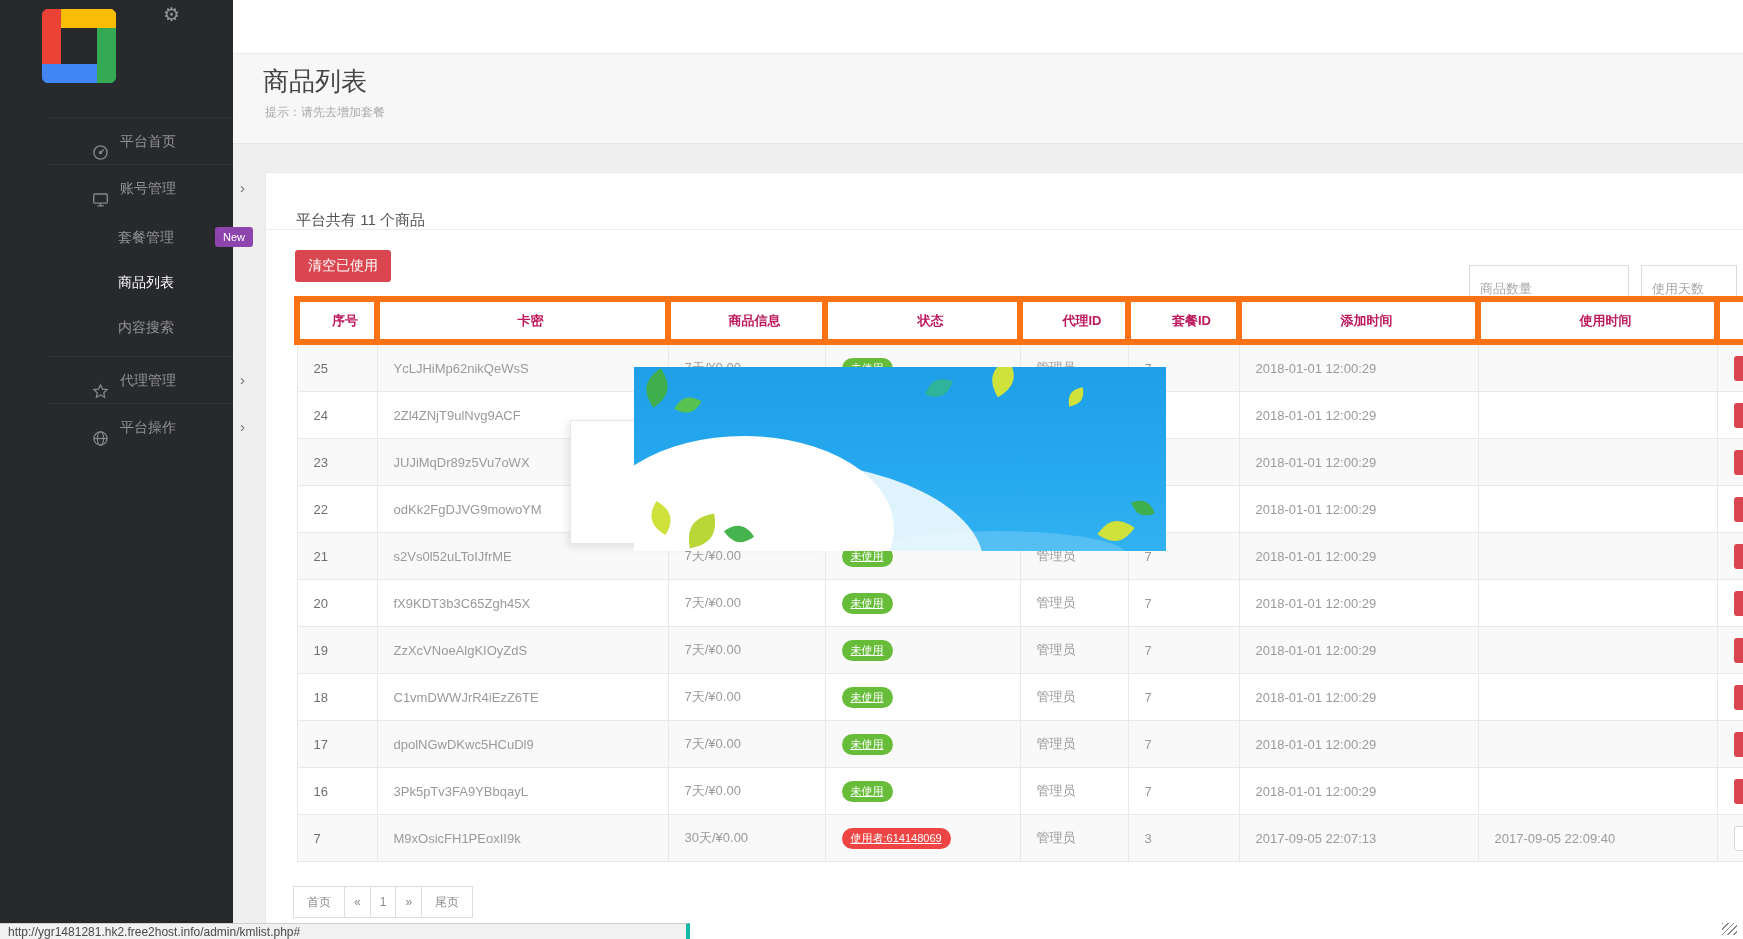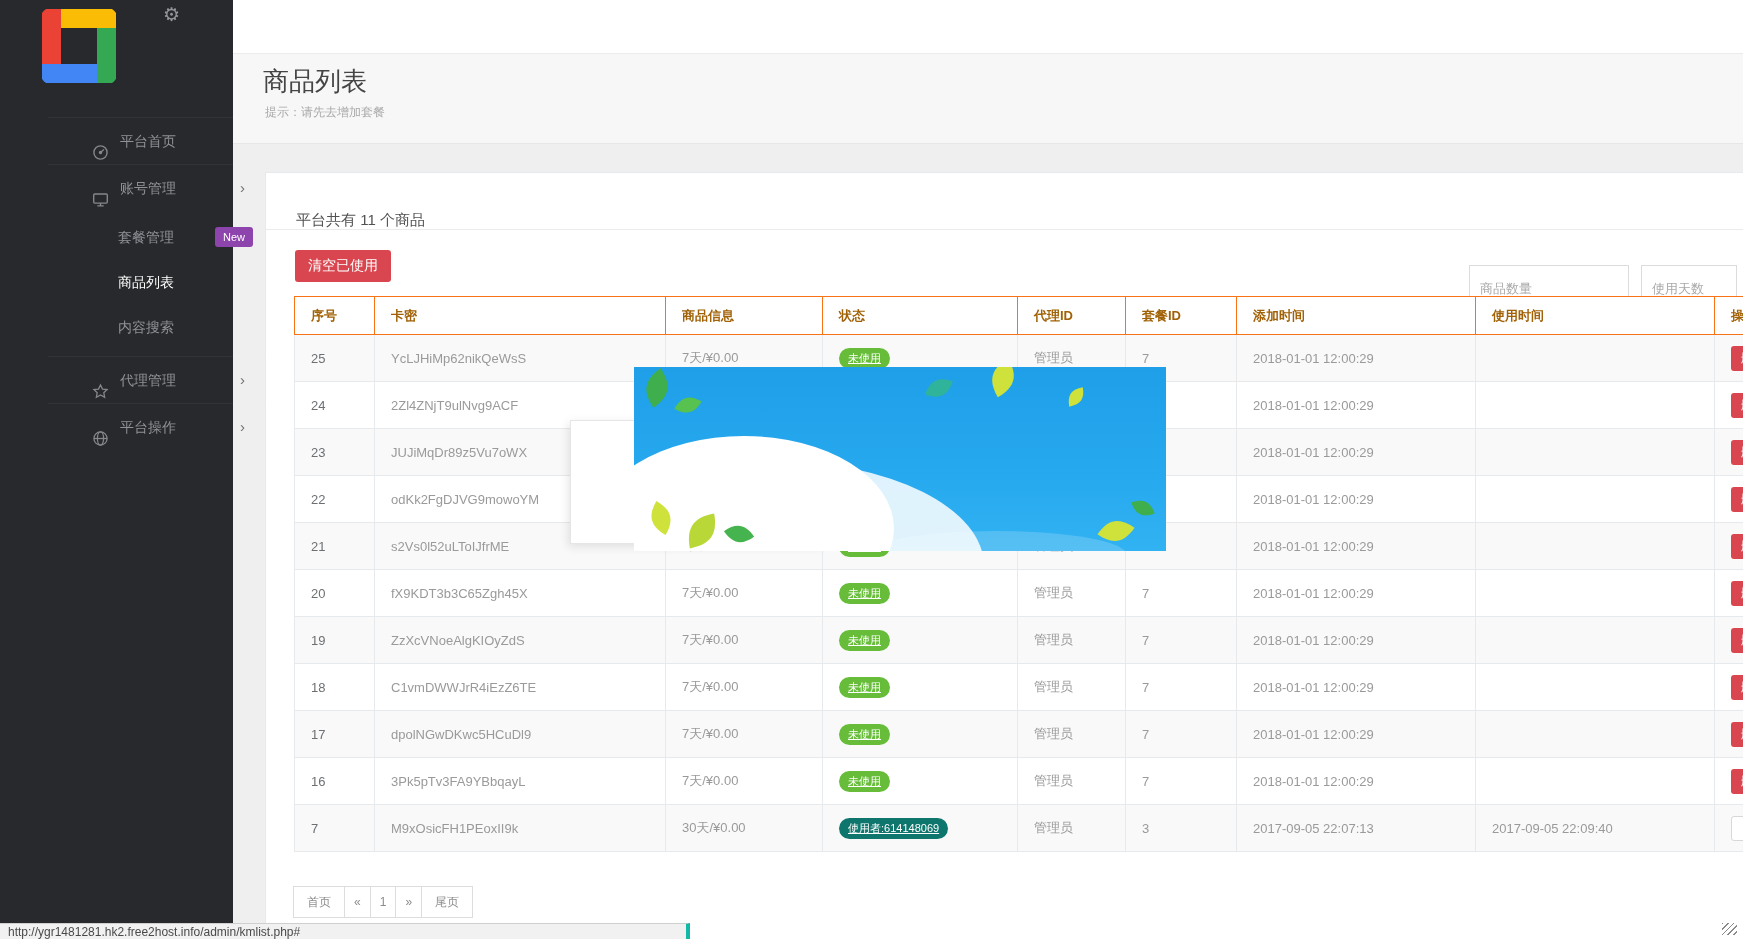--- a/index.html
+++ b/index.html
@@ -43,30 +43,30 @@
              font-size:14px;padding:7px 13px;border-radius:3px;cursor:pointer;
              font-family:inherit;}
   .flt{position:absolute;top:76px;height:46px;border:1px solid #dcdcdc;background:#fff;
        font-size:13px;color:#555;padding:0 10px;box-sizing:border-box;font-family:inherit;margin-top:16px;}
   .flt::placeholder{color:#a9a9a9;}
   #flt-qty{left:1203px;width:160px;}
   #flt-days{left:1375px;width:96px;}
 
   
   #tbl{position:absolute;left:28px;top:123px;width:1650px;border-collapse:collapse;table-layout:fixed;}
-  #tbl th{height:37px;border:1px solid #f97316;font-size:13px;color:#a16207;text-align:left;
+  #tbl th{height:37px;border:6px solid #f97316;font-size:13px;color:#be185d;text-align:center;
           padding:0 0 0 16px;font-weight:bold;background:#fff;}
   #tbl td{height:46px;border:1px solid #e7eaec;font-size:13px;color:#9a9a9a;
           padding:0 0 0 16px;white-space:nowrap;overflow:hidden;}
   #tbl tr.odd td{background:#f9f9f9;}
   #tbl td.num{color:#6d7073;}
   .st{display:inline-block;color:#fff;font-size:11px;line-height:21px;padding:0 9px;
       border-radius:11px;text-decoration:underline;}
   .st-green{background:#67bd3a;}
-  .st-blue{background:#0f766e;}
+  .st-blue{background:#ef4444;}
   .btn-del{display:inline-block;background:#d9464f;color:#fff;font-size:12px;line-height:25px;
            padding:0 10px;border-radius:3px;cursor:pointer;}
   .btn-used{display:inline-block;background:#fff;border:1px solid #d8d8d8;color:#777;font-size:12px;
             line-height:23px;padding:0 10px;border-radius:3px;}
 
   
   #pager{position:absolute;left:28px;top:713px;}
   .pg{display:inline-block;border:1px solid #ddd;background:#fff;color:#8c8c8c;font-size:12px;
       line-height:30px;padding:0 13px;margin-left:-1px;cursor:pointer;vertical-align:top;}
   .pg.sym{padding:0 9px;}

